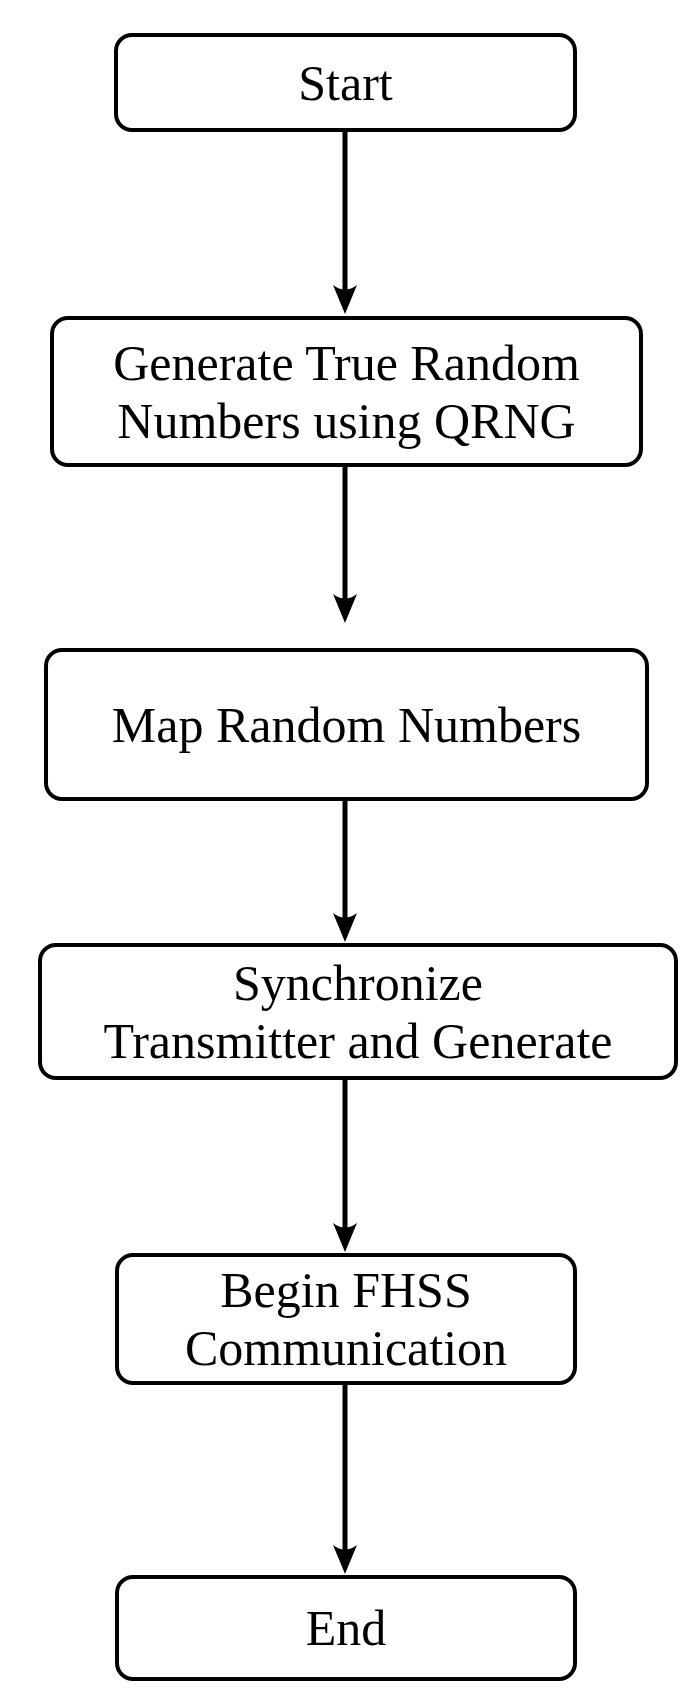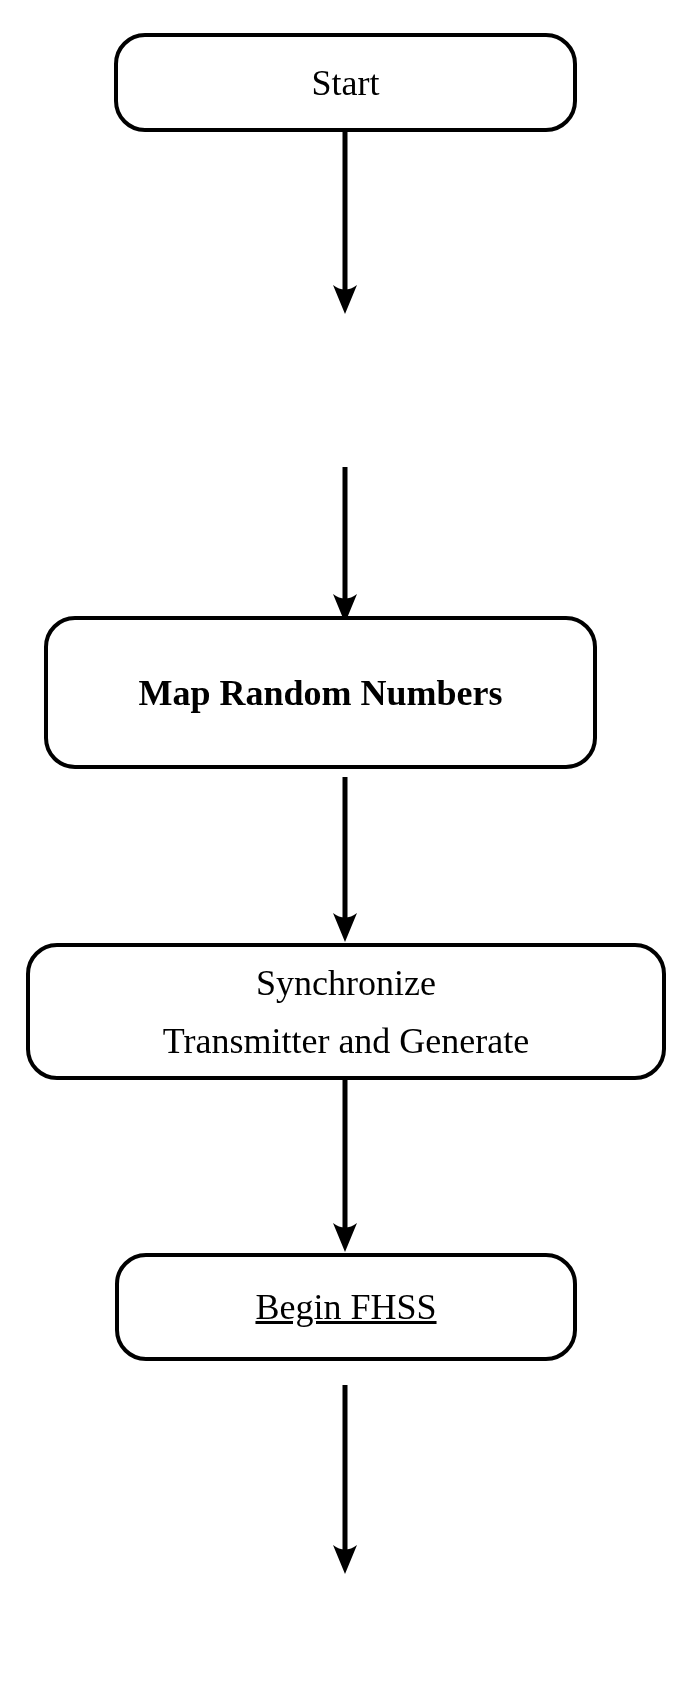--- a/index.html
+++ b/index.html
@@ -21,37 +21,37 @@
     left: 0;
     top: 0;
     width: 693px;
     height: 1701px;
     pointer-events: none;
   }
   .node {
     position: absolute;
     box-sizing: border-box;
     border: 4px solid #000000;
-    border-radius: 31px;
+    border-radius: 18px;
     background: #ffffff;
     display: flex;
     flex-direction: column;
     align-items: center;
     justify-content: center;
     text-align: center;
-    font-size: 36px;
+    font-size: 50px;
     line-height: 58px;
     white-space: nowrap;
   }
   .node span { display: block; }
   #n-start    { left: 114px; top: 33px;   width: 463px; height: 99px;  }
   #n-generate { left: 50px;  top: 316px;  width: 593px; height: 151px; }
-  #n-map      { left: 44px;  top: 616px;  width: 553px; height: 153px; font-weight: bold; }
-  #n-sync     { left: 26px;  top: 943px;  width: 640px; height: 137px; }
-  #n-begin    { left: 115px; top: 1253px; width: 462px; height: 108px; text-decoration: underline; }
+  #n-map      { left: 44px;  top: 648px;  width: 605px; height: 153px; }
+  #n-sync     { left: 38px;  top: 943px;  width: 640px; height: 137px; }
+  #n-begin    { left: 115px; top: 1253px; width: 462px; height: 132px; }
   #n-end      { left: 115px; top: 1575px; width: 462px; height: 106px; }
 </style>
 </head>
 <body>
 
 <div class="canvas">
 
   <svg class="arrow-layer" viewBox="0 0 693 1701" xmlns="http://www.w3.org/2000/svg">
 
     <g>
@@ -77,28 +77,36 @@
     <g>
       <line x1="345" y1="1385" x2="345" y2="1557" stroke="#000" stroke-width="5"></line>
       <path d="M345,1574 L357,1545 Q345,1554 333,1545 Z" fill="#000"></path>
     </g>
   </svg>
 
   <div class="node" id="n-start">
     <span>Start</span>
   </div>
 
+  <div class="node" id="n-generate">
+    <span>Generate True Random</span>
+    <span>Numbers using QRNG</span>
+  </div>
 
   <div class="node" id="n-map">
     <span>Map Random Numbers</span>
   </div>
 
   <div class="node" id="n-sync">
     <span>Synchronize</span>
     <span>Transmitter and Generate</span>
   </div>
 
   <div class="node" id="n-begin">
     <span>Begin FHSS</span>
+    <span>Communication</span>
   </div>
 
+  <div class="node" id="n-end">
+    <span>End</span>
+  </div>
 
 </div>
 
 </body></html>

